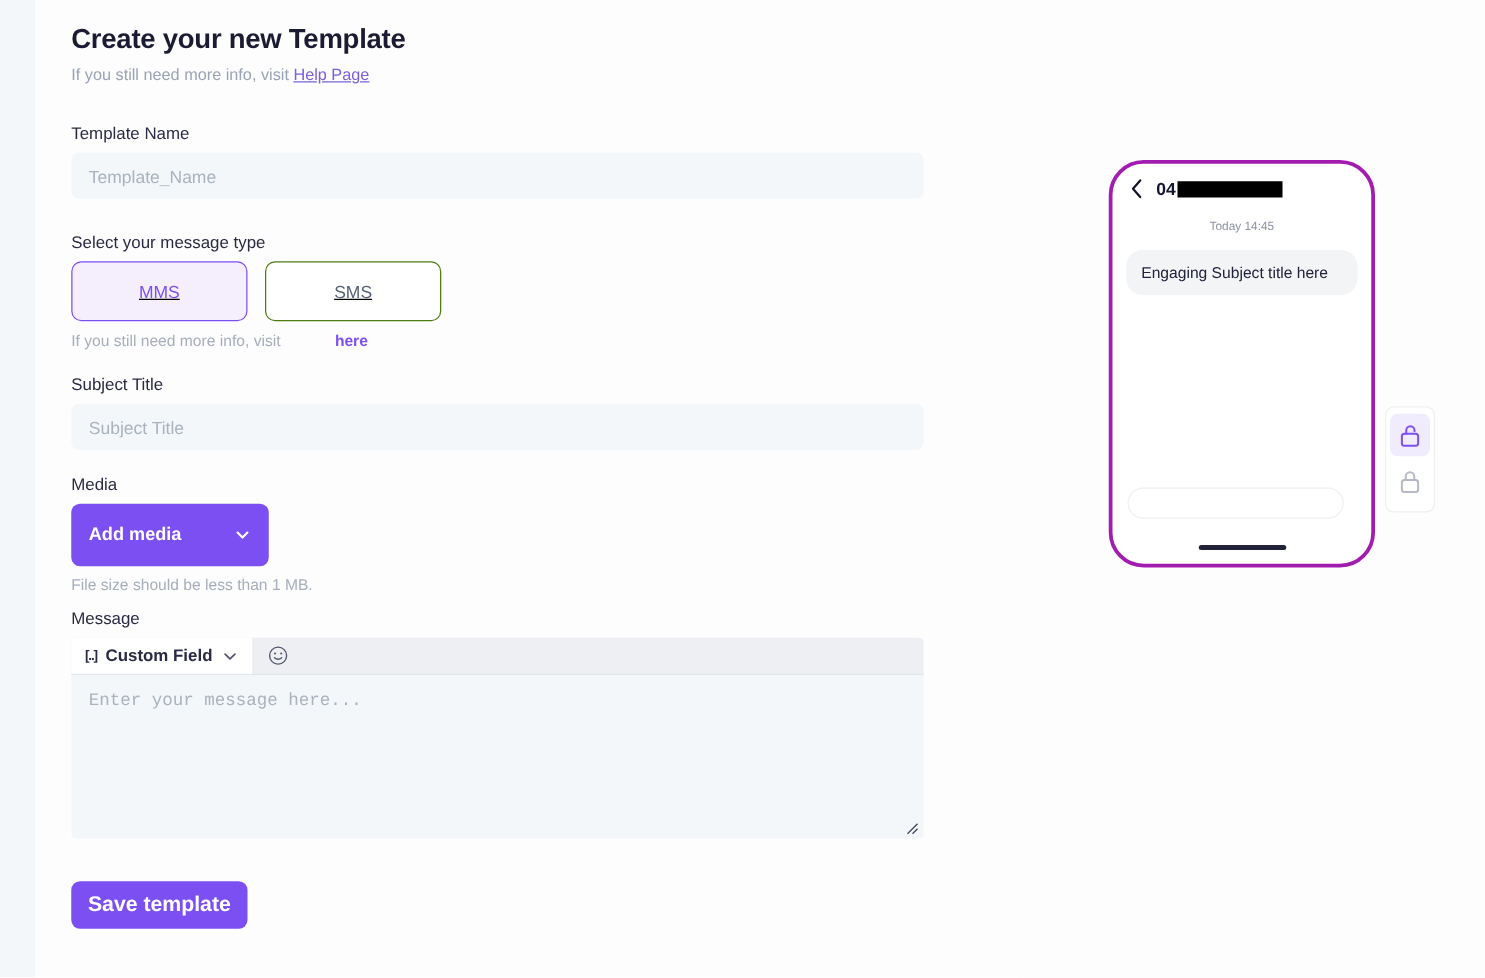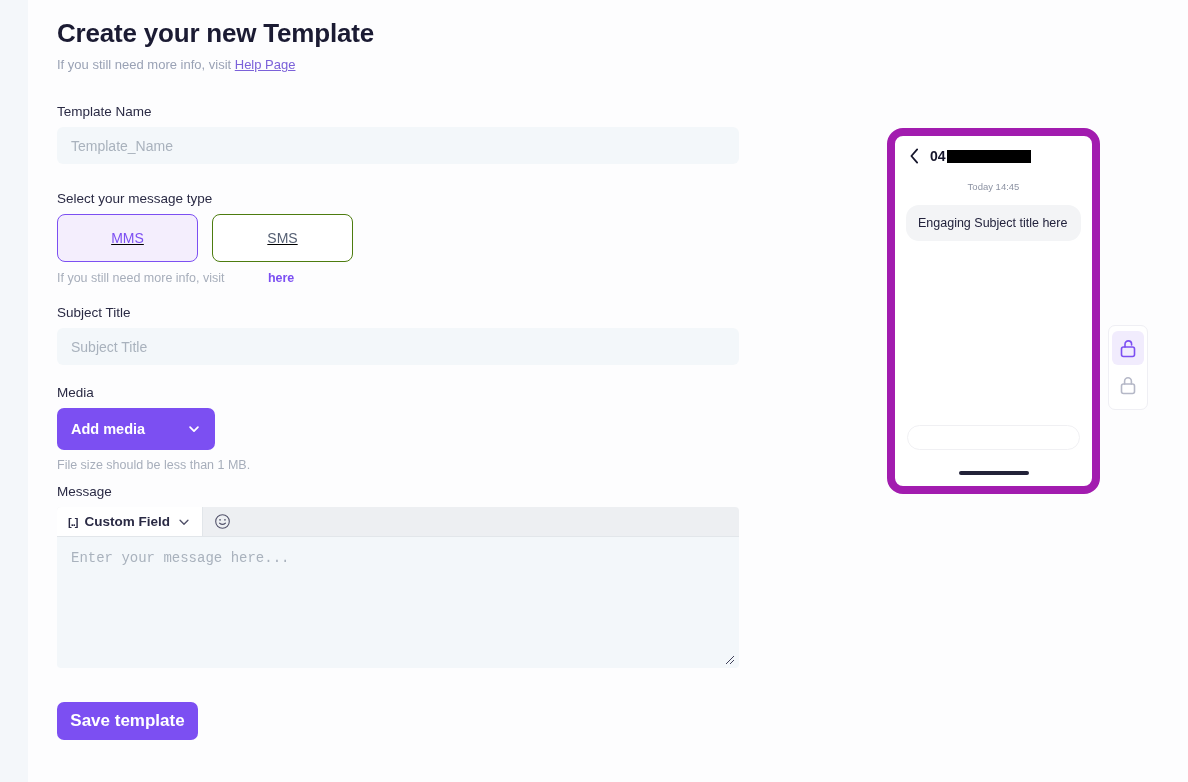--- a/index.html
+++ b/index.html
@@ -28,21 +28,21 @@
     background: #fdfdfe;
   }
 
   
   .form-col {
     position: absolute;
     left: 29px; top: 18px;
     width: 712px;
   }
   .page-title {
-    font-size: 26px;
+    font-size: 22px;
     font-weight: bold;
     color: #1b1b33;
     letter-spacing: -0.2px;
     margin: 0 0 8px 0;
   }
   .subtitle {
     font-size: 13px;
     color: #9aa2b5;
     margin: 0 0 32px 0;
   }
@@ -94,21 +94,21 @@
   }
   .helper {
     font-size: 12.5px;
     color: #a7aebb;
     margin-top: 9px;
   }
   .helper a { color: #7c4ff2; text-decoration: none; font-weight: bold; padding-left: 40px; }
 
   
   .media-btn {
-    width: 158px; height: 42px;
+    width: 158px; height: 50px;
     background: #7c4ff2;
     color: #ffffff;
     border: none;
     border-radius: 7px;
     display: flex; align-items: center;
     padding: 0 14px;
     font-size: 14.5px;
     font-weight: bold;
     cursor: pointer;
     font-family: "Liberation Sans", sans-serif;
@@ -193,24 +193,24 @@
     font-size: 17px;
     font-weight: bold;
     cursor: pointer;
     font-family: "Liberation Sans", sans-serif;
   }
 
   
   .phone {
     position: absolute;
     left: 859px; top: 128px;
-    width: 213px; height: 366px;
-    background: #ffffff;
-    border: 8px solid #a21caf;
-    border-radius: 16px;
+    width: 213px; height: 326px;
+    background: #ffffff;
+    border: 3px solid #a21caf;
+    border-radius: 28px;
     overflow: hidden;
   }
   .phone-head {
     height: 40px;
     display: flex; align-items: center;
     padding: 0 14px;
     gap: 10px;
   }
   .back-chev { width: 11px; height: 16px; flex: none; }
   .phone-number {

